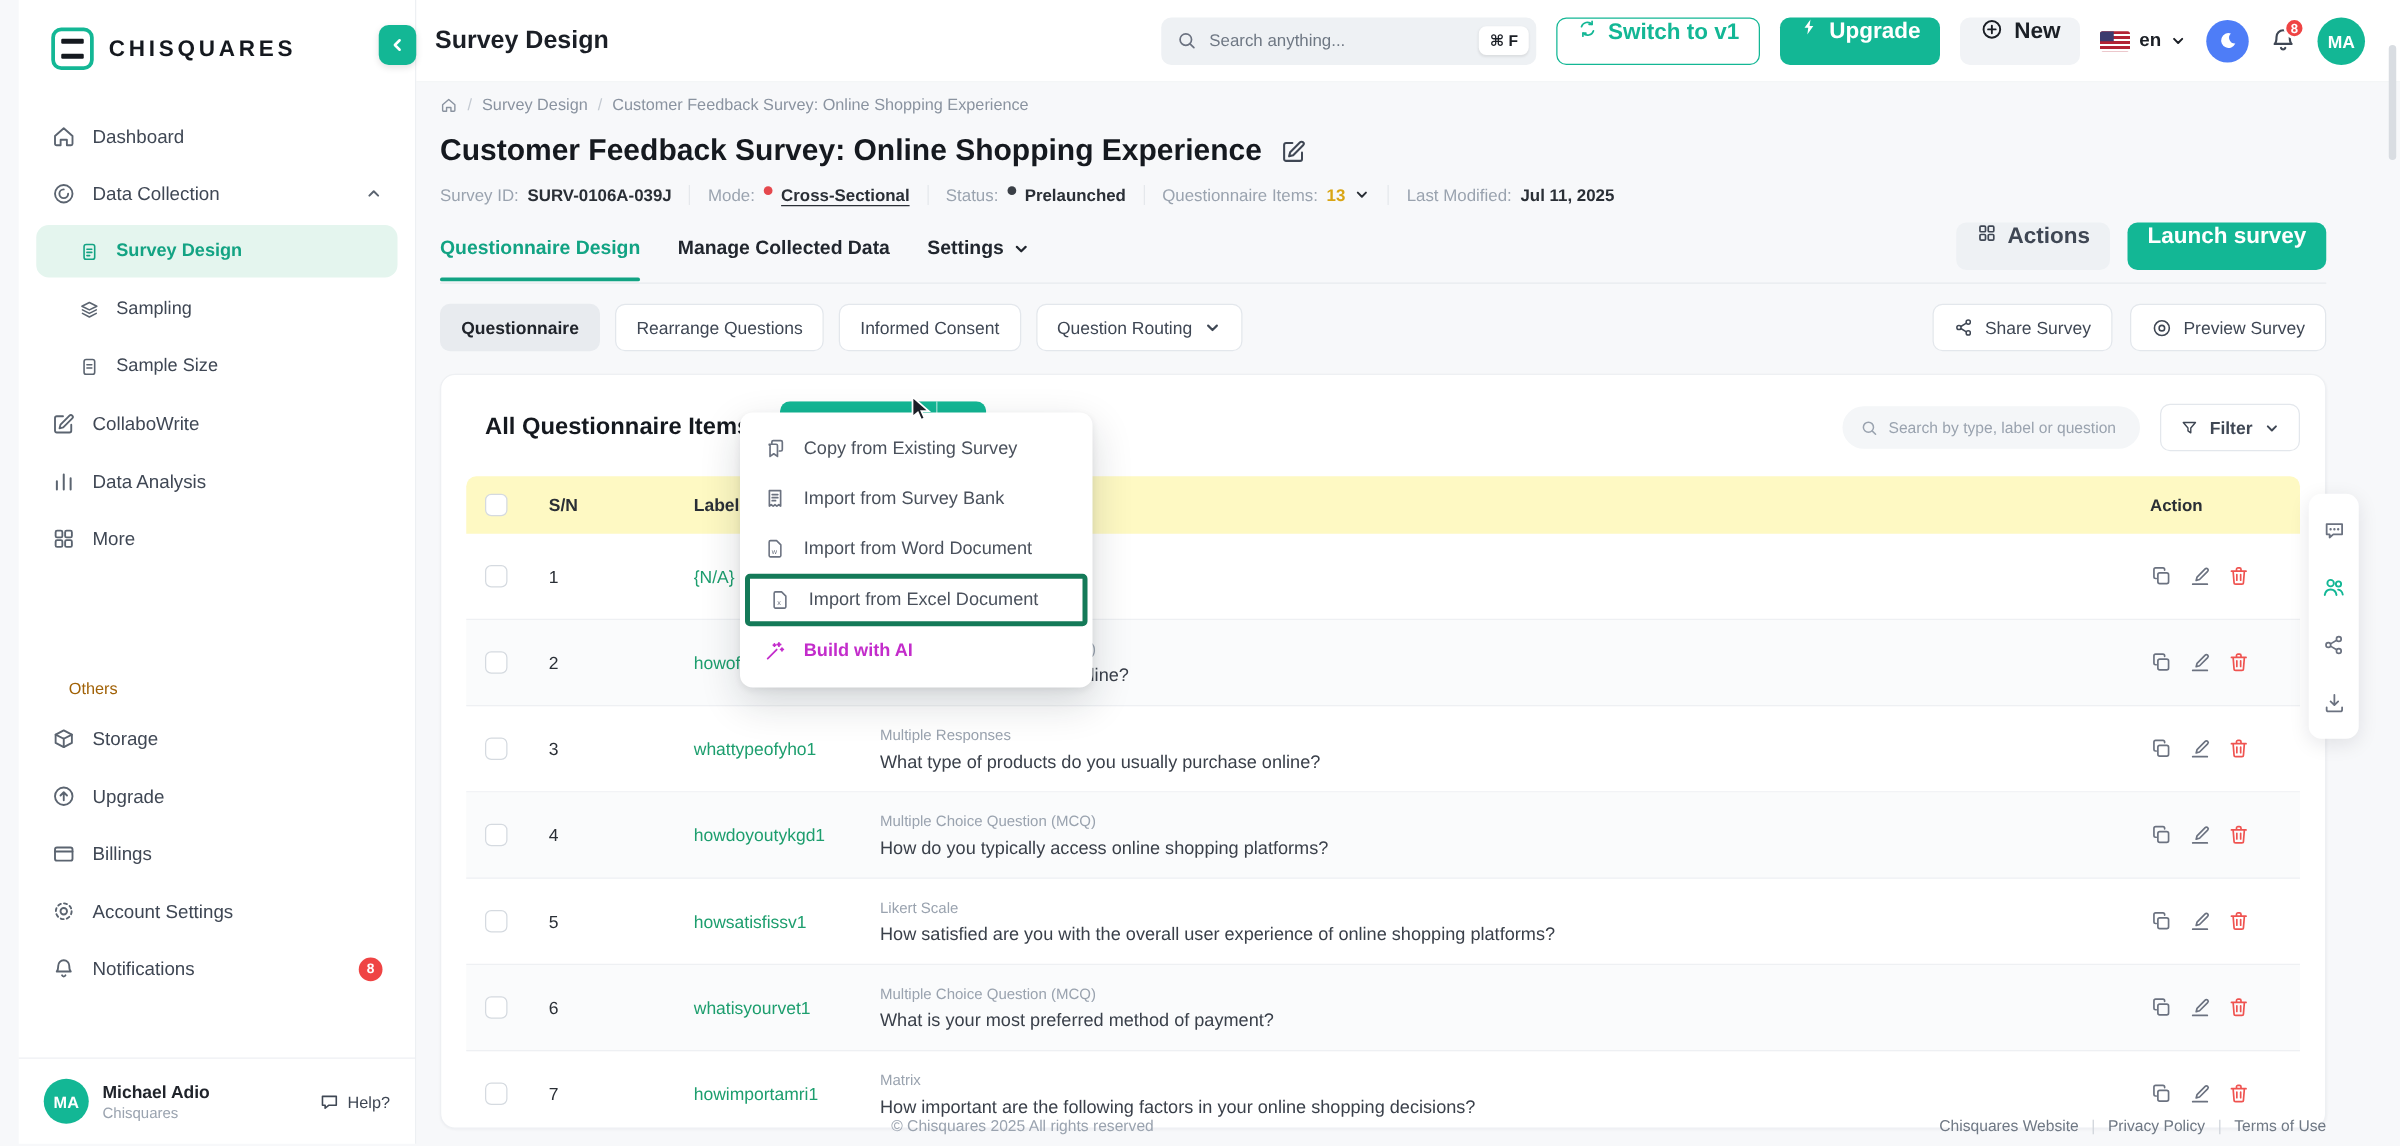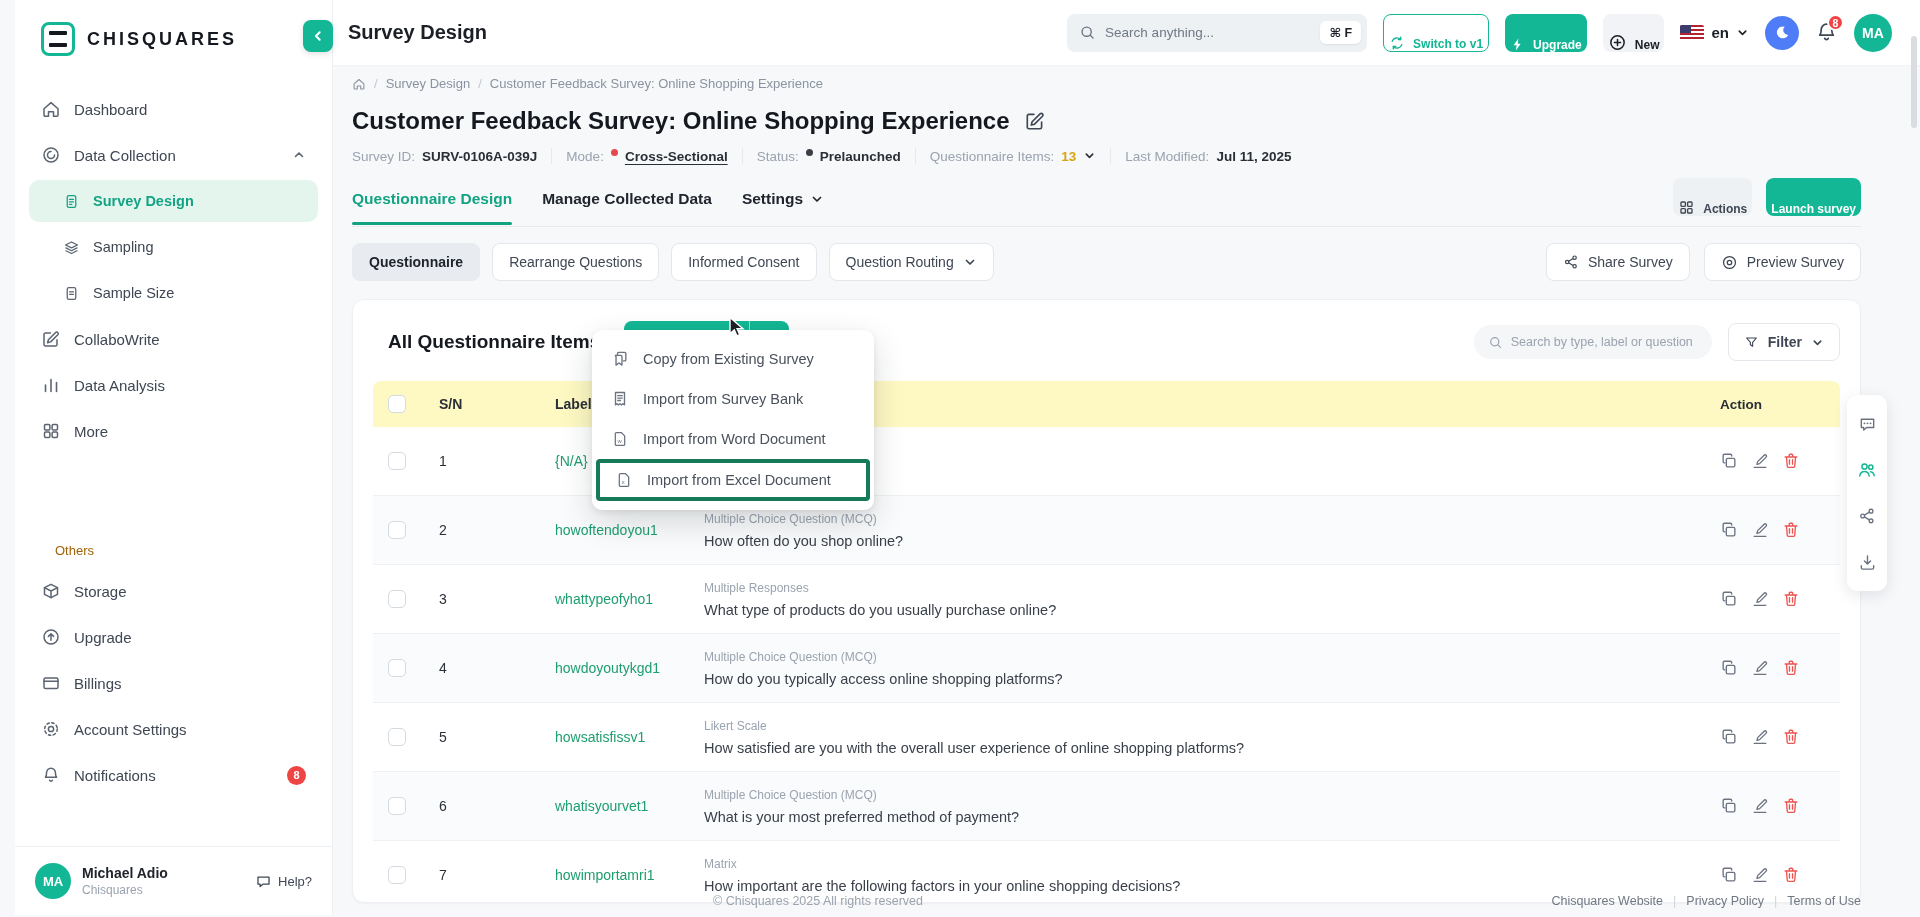--- a/index.html
+++ b/index.html
@@ -31,21 +31,21 @@
   .u-org{font-size:12px;color:#9aa3af}
   .help-btn{margin-left:auto;display:flex;align-items:center;gap:6px;font-size:13px;color:#3f4754;cursor:pointer}
   .collapse-btn{position:absolute;left:303px;top:20px;width:30px;height:32px;background:#13b795;border-radius:8px;display:flex;align-items:center;justify-content:center;color:#fff;z-index:10;cursor:pointer;box-shadow:0 2px 6px rgba(0,0,0,.12)}
 
   
   .topbar{position:absolute;left:318px;top:0;right:0;height:66px;background:#fff;border-bottom:1px solid #f1f3f5;display:flex;align-items:center;padding:0 28px 0 30px;gap:16px;z-index:5}
   .tb-title{font-size:20px;font-weight:700;color:#1b1f26}
   .tb-search{margin-left:auto;width:300px;height:38px;background:#eef1f4;border-radius:8px;display:flex;align-items:center;gap:9px;padding:0 6px 0 12px;color:#6b7280}
   .tb-search .ph{font-size:13.5px;color:#6f7884}
   .kbd{margin-left:auto;background:#fff;border-radius:6px;padding:4px 9px;font-size:12.5px;font-weight:700;color:#1b1f26;box-shadow:0 1px 2px rgba(0,0,0,.08)}
-  .btn{display:flex;align-items:flex-end;gap:8px;height:38px;padding:0 5px;border-radius:8px;font-size:12px;font-weight:600;cursor:pointer;white-space:nowrap}
+  .btn{display:flex;align-items:flex-start;gap:8px;height:38px;padding:0 16px;border-radius:8px;font-size:18px;font-weight:600;cursor:pointer;white-space:nowrap}
   .btn-outline-teal{border:1.5px solid #13b795;color:#13b795;background:#fff}
   .btn-teal{background:#13b795;color:#fff}
   .btn-gray{background:#f1f3f6;color:#1b1f26}
   .lang{display:flex;align-items:center;gap:7px;cursor:pointer}
   .flag{width:24px;height:16px;border-radius:2px;background:repeating-linear-gradient(#b22234 0 2px,#fff 2px 4px);position:relative;overflow:hidden;flex:none}
   .flag::after{content:"";position:absolute;left:0;top:0;width:11px;height:8px;background:#3c3b6e}
   .lang span{font-size:15px;font-weight:600;color:#1b1f26}
   .moon-btn{width:34px;height:34px;border-radius:50%;background:#4e7df7;display:flex;align-items:center;justify-content:center;color:#fff;cursor:pointer}
   .bell-wrap{position:relative;cursor:pointer;color:#3f4754}
   .bell-badge{position:absolute;top:-7px;right:-6px;min-width:17px;height:17px;border-radius:9px;background:#ef4444;color:#fff;font-size:10.5px;font-weight:700;display:flex;align-items:center;justify-content:center;border:2px solid #fff;padding:0 3px}
@@ -665,20 +665,27 @@
         </svg>
       <span>Import from Word Document</span>
     </div>
     <div class="mi mi-excel">
       <svg class="i" width="18" height="18" viewBox="0 0 20 20" fill="none" stroke="currentColor" stroke-width="1.4" stroke-linecap="round" stroke-linejoin="round">
           <path d="M6 2.8h5.4L15.2 6.5V16a1.2 1.2 0 0 1-1.2 1.2H6A1.2 1.2 0 0 1 4.8 16V4A1.2 1.2 0 0 1 6 2.8z"></path>
           <text x="7.6" y="14.6" font-size="6.5" fill="currentColor" stroke="none" font-family="Liberation Sans, sans-serif">x</text>
         </svg>
       <span>Import from Excel Document</span>
     </div>
+    <div class="mi mi-ai">
+      <svg class="i" width="18" height="18" viewBox="0 0 20 20" fill="none" stroke="currentColor" stroke-width="1.6" stroke-linecap="round" stroke-linejoin="round">
+          <path d="m3.5 16.5 8-8"></path>
+          <path d="M13.5 2.5v3M12 4h3M16.2 7.2v2.4M15 8.4h2.4M9.5 3.5v2M8.5 4.5h2"></path>
+        </svg>
+      <span>Build with AI</span>
+    </div>
   </div>
 
   <div class="rail">
     <div class="rail-btn">
       <svg class="i" width="19" height="19" viewBox="0 0 20 20" fill="none" stroke="currentColor" stroke-width="1.5" stroke-linecap="round" stroke-linejoin="round">
           <path d="M3.5 4.5h13v8.6h-7.4L6 15.8v-2.7H3.5z"></path>
           <path d="M6.8 8.8h.01M10 8.8h.01M13.2 8.8h.01" stroke-width="2"></path>
         </svg>
     </div>
     <div class="rail-btn teal">

